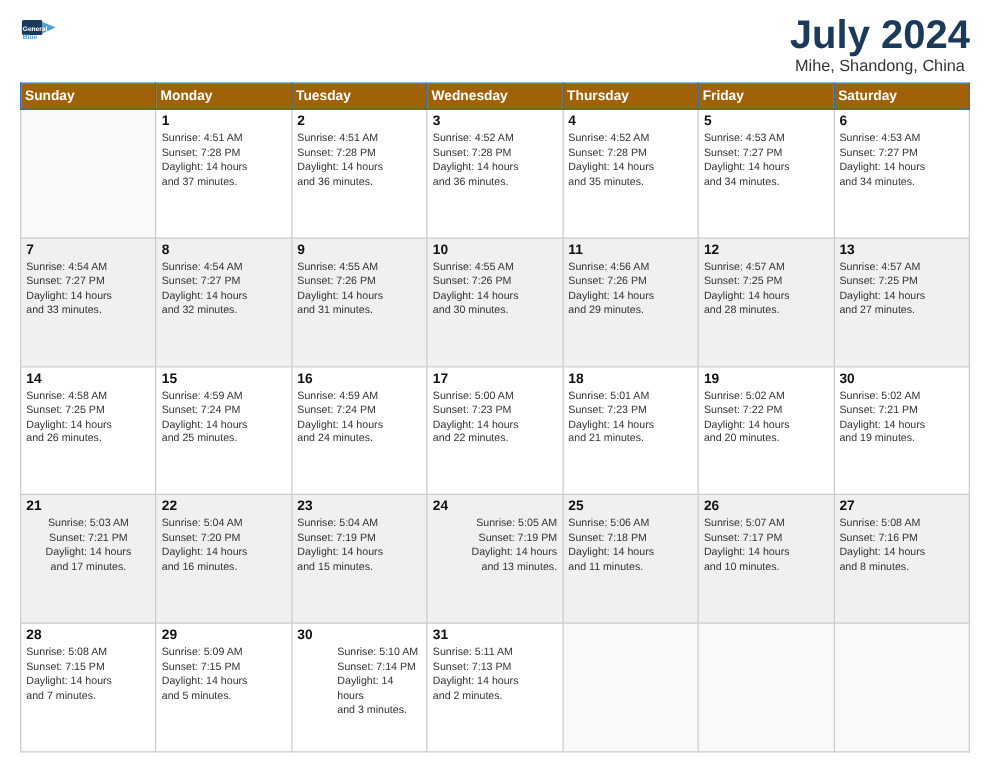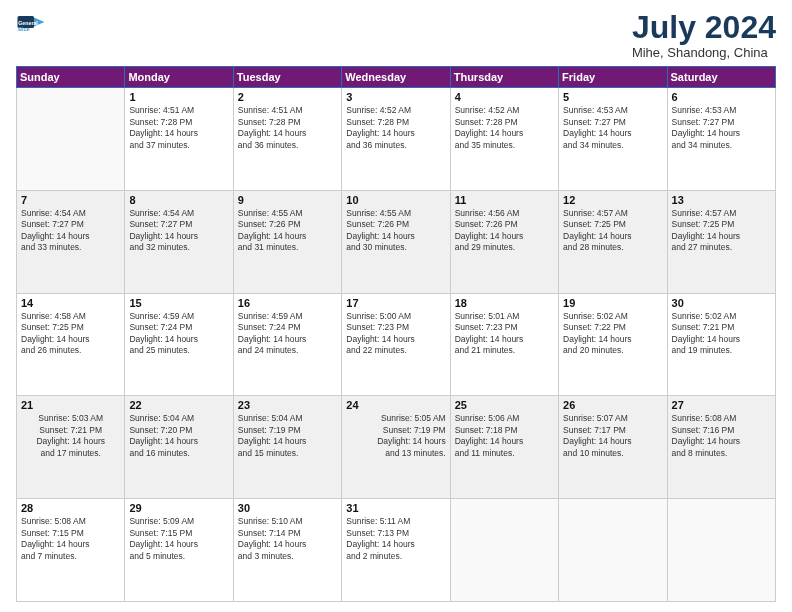--- a/index.html
+++ b/index.html
@@ -26,41 +26,41 @@
     .logo {
       display: flex;
       align-items: center;
       gap: 4px;
     }
     .logo-icon {
       width: 30px;
       height: 30px;
     }
     .title-block {
-      text-align: left;
+      text-align: center;
     }
     .month-title {
       font-size: 32px;
       font-weight: bold;
       color: #1a3a5c;
       line-height: 1.1;
     }
     .subtitle {
       font-size: 13px;
       color: #333;
     }
     .calendar {
       flex: 1;
       border: 1px solid #ccc;
       border-collapse: collapse;
       width: 100%;
       table-layout: fixed;
     }
     .calendar th {
-      background: #701a75;
+      background: #a16207;
       color: #fff;
       font-size: 11px;
       font-weight: bold;
       padding: 4px 3px;
       text-align: left;
       border: 1px solid #2a6db5;
     }
     .calendar td {
       border: 1px solid #ccc;
       vertical-align: top;
@@ -330,21 +330,21 @@
           </td>
           <td>
             <div class="day-num">29</div>
             <div class="day-info" style="white-space: pre-line;">Sunrise: 5:09 AM
 Sunset: 7:15 PM
 Daylight: 14 hours
 and 5 minutes.</div>
           </td>
           <td>
             <div class="day-num">30</div>
-            <div class="day-info" style="white-space: pre-line;">Sunrise: 5:10 AM
+            <div class="day-info" style="white-space: pre-line; margin-left: 32px;">Sunrise: 5:10 AM
 Sunset: 7:14 PM
 Daylight: 14 hours
 and 3 minutes.</div>
           </td>
           <td>
             <div class="day-num">31</div>
             <div class="day-info" style="white-space: pre-line;">Sunrise: 5:11 AM
 Sunset: 7:13 PM
 Daylight: 14 hours
 and 2 minutes.</div>

